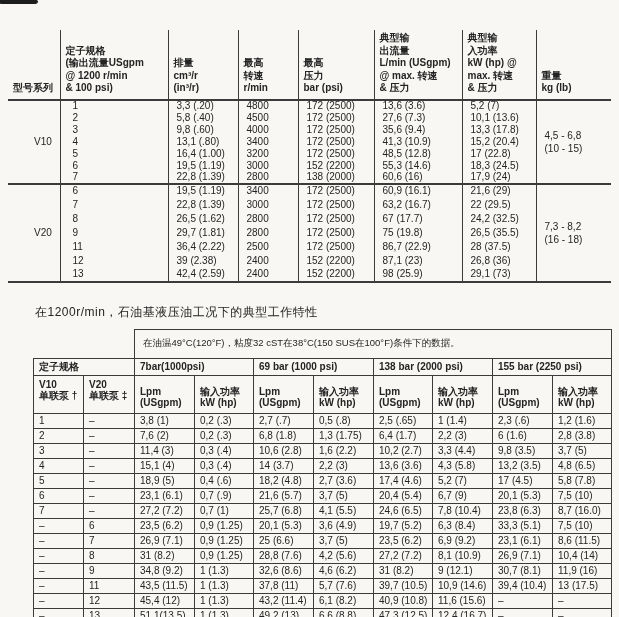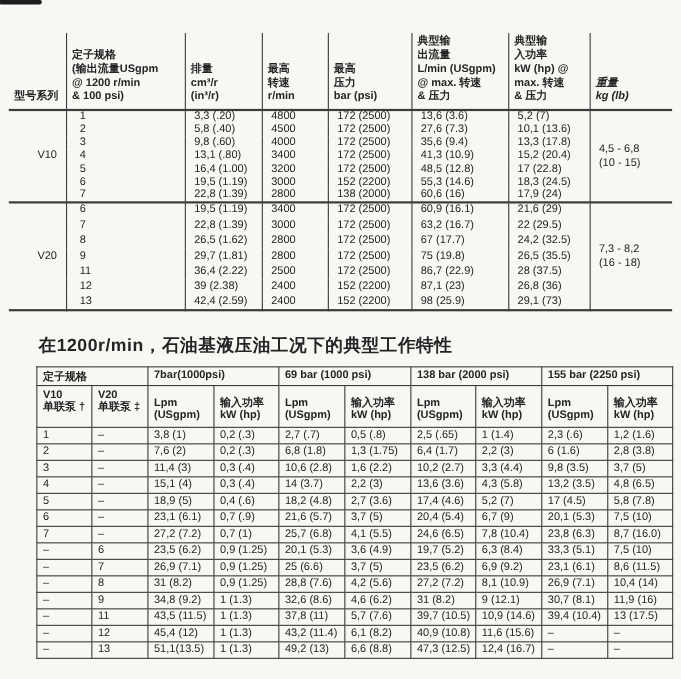--- a/index.html
+++ b/index.html
@@ -32,24 +32,24 @@
     margin-left:20px;
   }
   .spec-table thead { border-bottom:2px solid #3b3b3b; }
   .spec-table tbody.grp { border-bottom:2px solid #3b3b3b; }
   .spec-table tbody td { font-weight:400; vertical-align:middle; padding-left:8px; line-height:1; }
   .spec-table tbody.grp0 tr { height:12px; }
   .spec-table tbody.grp1 tr { height:14px; }
   .spec-table td.c-model { padding-left:26px; }
   .spec-table td.c-size  { padding-left:12px; }
   .spec-table td.c-weight { border-right:none; line-height:13px; white-space:pre-line; }
-  .spec-table th:last-child { border-right:none;font-style:italic; }
+  .spec-table th:last-child { border-right:none; }
 
   
-  .perf-title { margin:21px 0 0 35px; font-size:16px; font-weight:700; letter-spacing:.5px; }
+  .perf-title { margin:21px 0 0 35px; font-size:12px; font-weight:400; letter-spacing:.5px; }
 
   
   .perf-table { margin:8px 0 0 33px; width:578px; font-size:10px; }
   .perf-table th, .perf-table td {
     border:1px solid #3b3b3b;
     text-align:left; padding-left:5px;
     white-space:pre-line;
   }
   .perf-table .note-left { border-top:none; border-left:none; border-right:none; }
   .perf-table tr.note-row { height:29px; }
@@ -242,20 +242,24 @@
     <col style="width:60px">
       <col style="width:59px">
       <col style="width:60px">
       <col style="width:60px">
     <col style="width:59px">
       <col style="width:60px">
       <col style="width:60px">
       <col style="width:59px">
   </colgroup>
   <thead>
+    <tr class="note-row">
+      <td class="note-left" colspan="2"></td>
+      <td colspan="8">在油温49°C(120°F)，粘度32 cST在38°C(150 SUS在100°F)条件下的数据。</td>
+    </tr>
     <tr class="press-row">
       <th colspan="2">定子规格</th>
       <th colspan="2">7bar(1000psi)</th>
       <th colspan="2">69 bar (1000 psi)</th>
       <th colspan="2">138 bar (2000 psi)</th>
       <th colspan="2">155 bar (2250 psi)</th>
     </tr>
     <tr class="sub-row">
       <th class="pump-col">V10
 单联泵 †</th>

